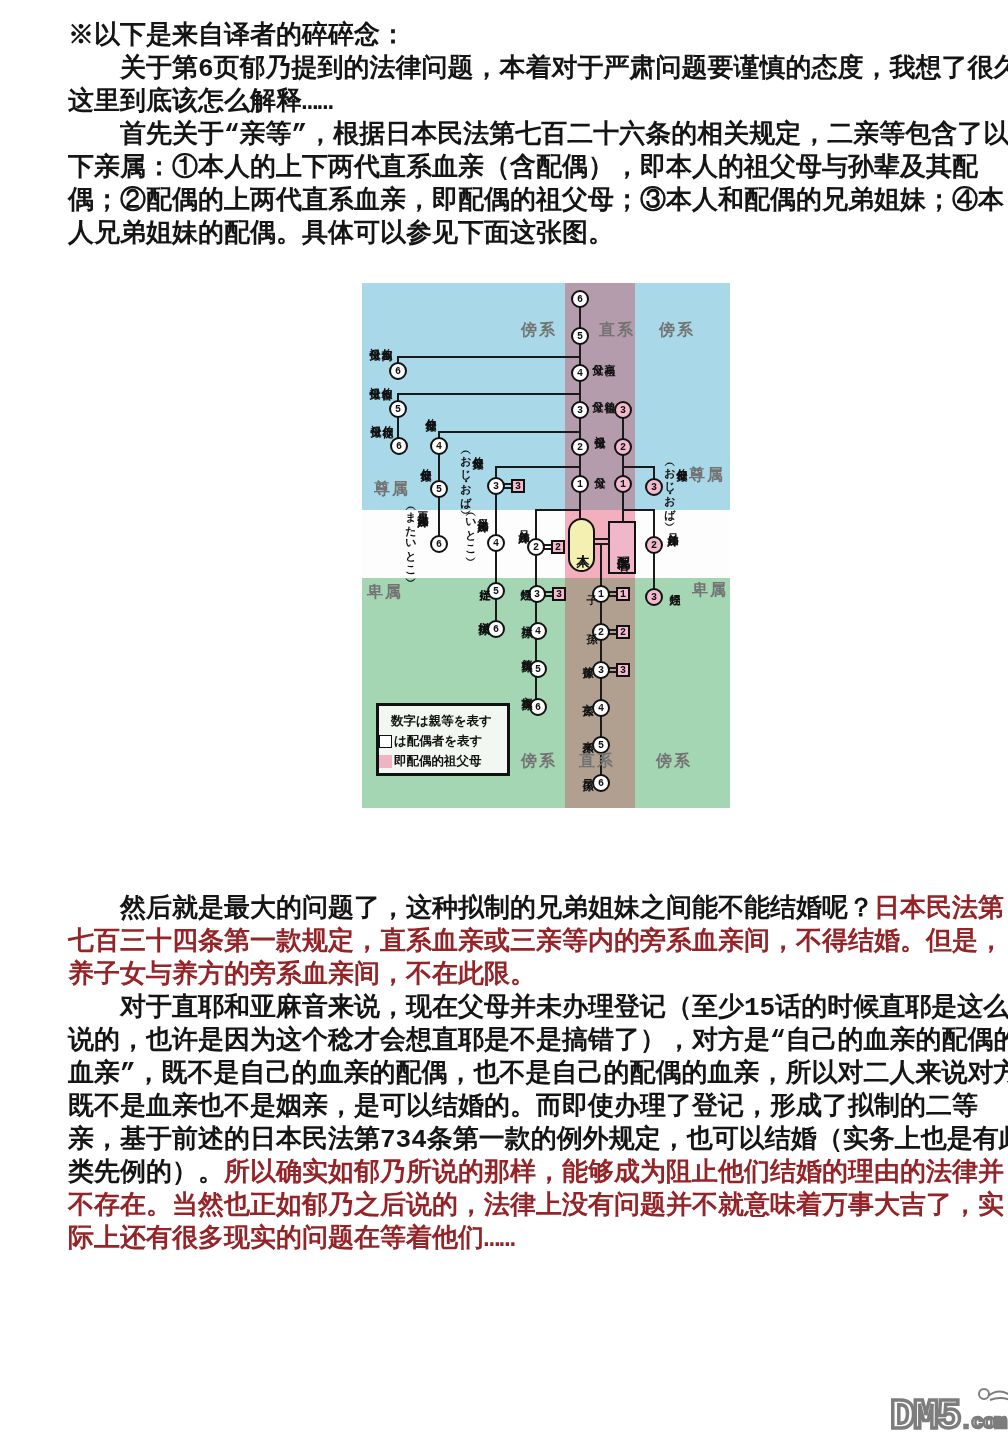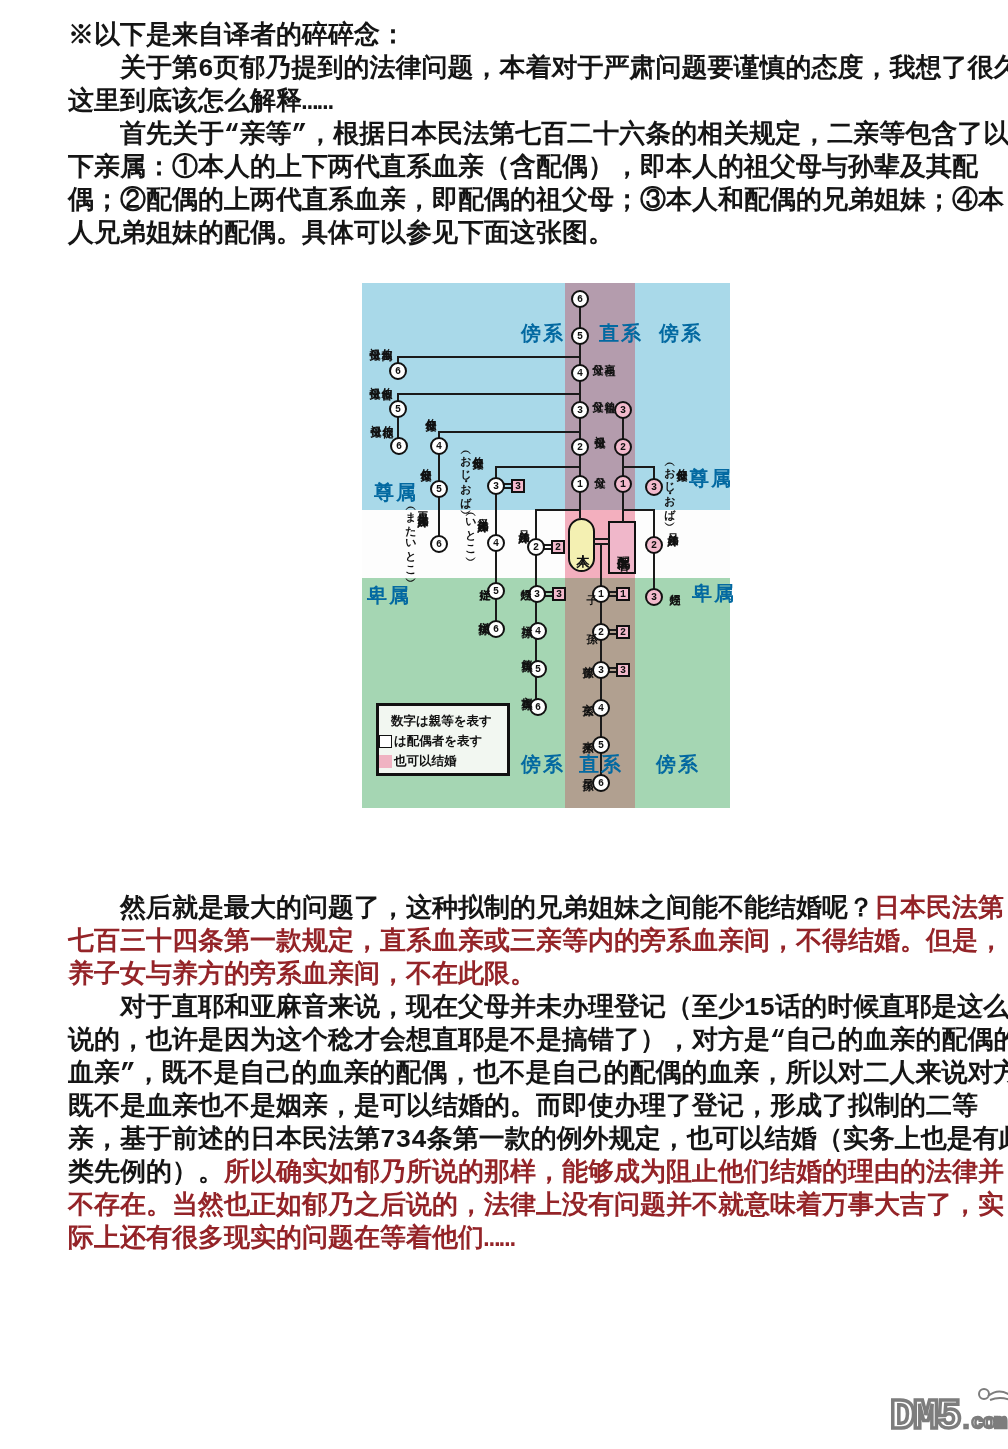--- a/index.html
+++ b/index.html
@@ -20,21 +20,21 @@
   .dline{position:absolute;background:#1a1a1a;}
   .node{position:absolute;box-sizing:border-box;display:flex;align-items:center;justify-content:center;
         font-size:10px;font-weight:700;color:#111;}
   .node.ci{width:18px;height:18px;border:2px solid #111;border-radius:50%;}
   .node.sq{width:14px;height:14px;border:2px solid #111;}
   .fill-white{background:#ffffff;}
   .fill-pink{background:#f3bacd;}
   .rlabel{position:absolute;display:flex;flex-direction:row-reverse;align-items:flex-start;
           font-weight:700;color:#111;font-size:11px;}
   .rlabel .vcol{writing-mode:vertical-rl;text-orientation:mixed;line-height:12px;letter-spacing:1px;}
-  .zlabel{position:absolute;font-size:20px;font-weight:900;letter-spacing:2px;color:#0369a1;white-space:nowrap;}
+  .zlabel{position:absolute;font-size:16px;font-weight:900;letter-spacing:2px;color:#737373;white-space:nowrap;}
   .person{position:absolute;box-sizing:border-box;border:2.5px solid #111;display:flex;
           align-items:center;justify-content:center;}
   .person span{writing-mode:vertical-rl;text-orientation:upright;font-size:13px;font-weight:700;
                letter-spacing:1px;color:#111;}
   .p-self{left:206px;top:235px;width:27px;height:54px;border-radius:14px;background:#f4f0b2;}
   .p-spouse{left:246px;top:238px;width:28px;height:53px;background:#f0b7ca;}
   .legend{position:absolute;left:14px;top:420px;width:134px;height:73px;box-sizing:border-box;
           border:3px solid #111;background:#f2f7f1;padding:5px 4px 0 0;}
   .lrow{display:flex;align-items:center;height:20px;font-size:12.5px;font-weight:700;color:#111;white-space:nowrap;}
   .lrow.r1{padding-left:12px;}
@@ -77,21 +77,21 @@
     <div class="legend">
       <div class="lrow r1">
         <span class="ltext">数字は親等を表す</span>
       </div>
       <div class="lrow">
         <span class="swatch white"></span>
         <span class="ltext">は配偶者を表す</span>
       </div>
       <div class="lrow">
         <span class="swatch pink"></span>
-        <span class="ltext">也可以结婚</span>
+        <span class="ltext">即配偶的祖父母</span>
       </div>
     </div>
   <div class="dline" style="left: 217px; top: 8px; width: 2px; height: 227px;"></div>
       <div class="dline" style="left: 260px; top: 119px; width: 2px; height: 120px;"></div>
       <div class="dline" style="left: 238px; top: 262px; width: 2px; height: 239px;"></div>
       <div class="dline" style="left: 231px; top: 255px; width: 16px; height: 2px;"></div>
       <div class="dline" style="left: 231px; top: 260px; width: 16px; height: 2px;"></div>
       <div class="dline" style="left: 36px; top: 73px; width: 182px; height: 2px;"></div>
       <div class="dline" style="left: 35px; top: 73px; width: 2px; height: 16px;"></div>
       <div class="dline" style="left: 35px; top: 110px; width: 183px; height: 2px;"></div>

